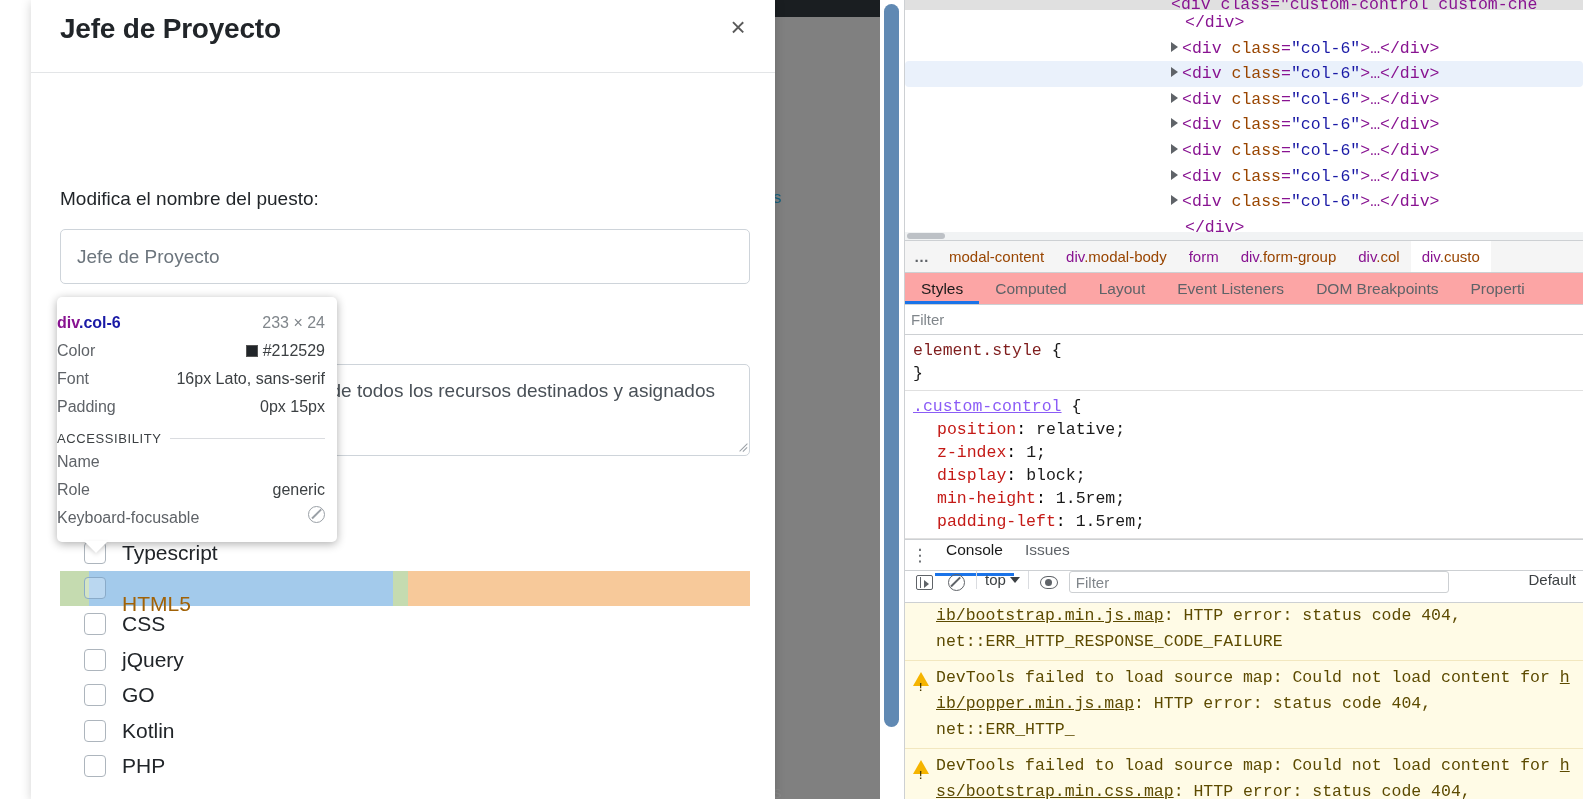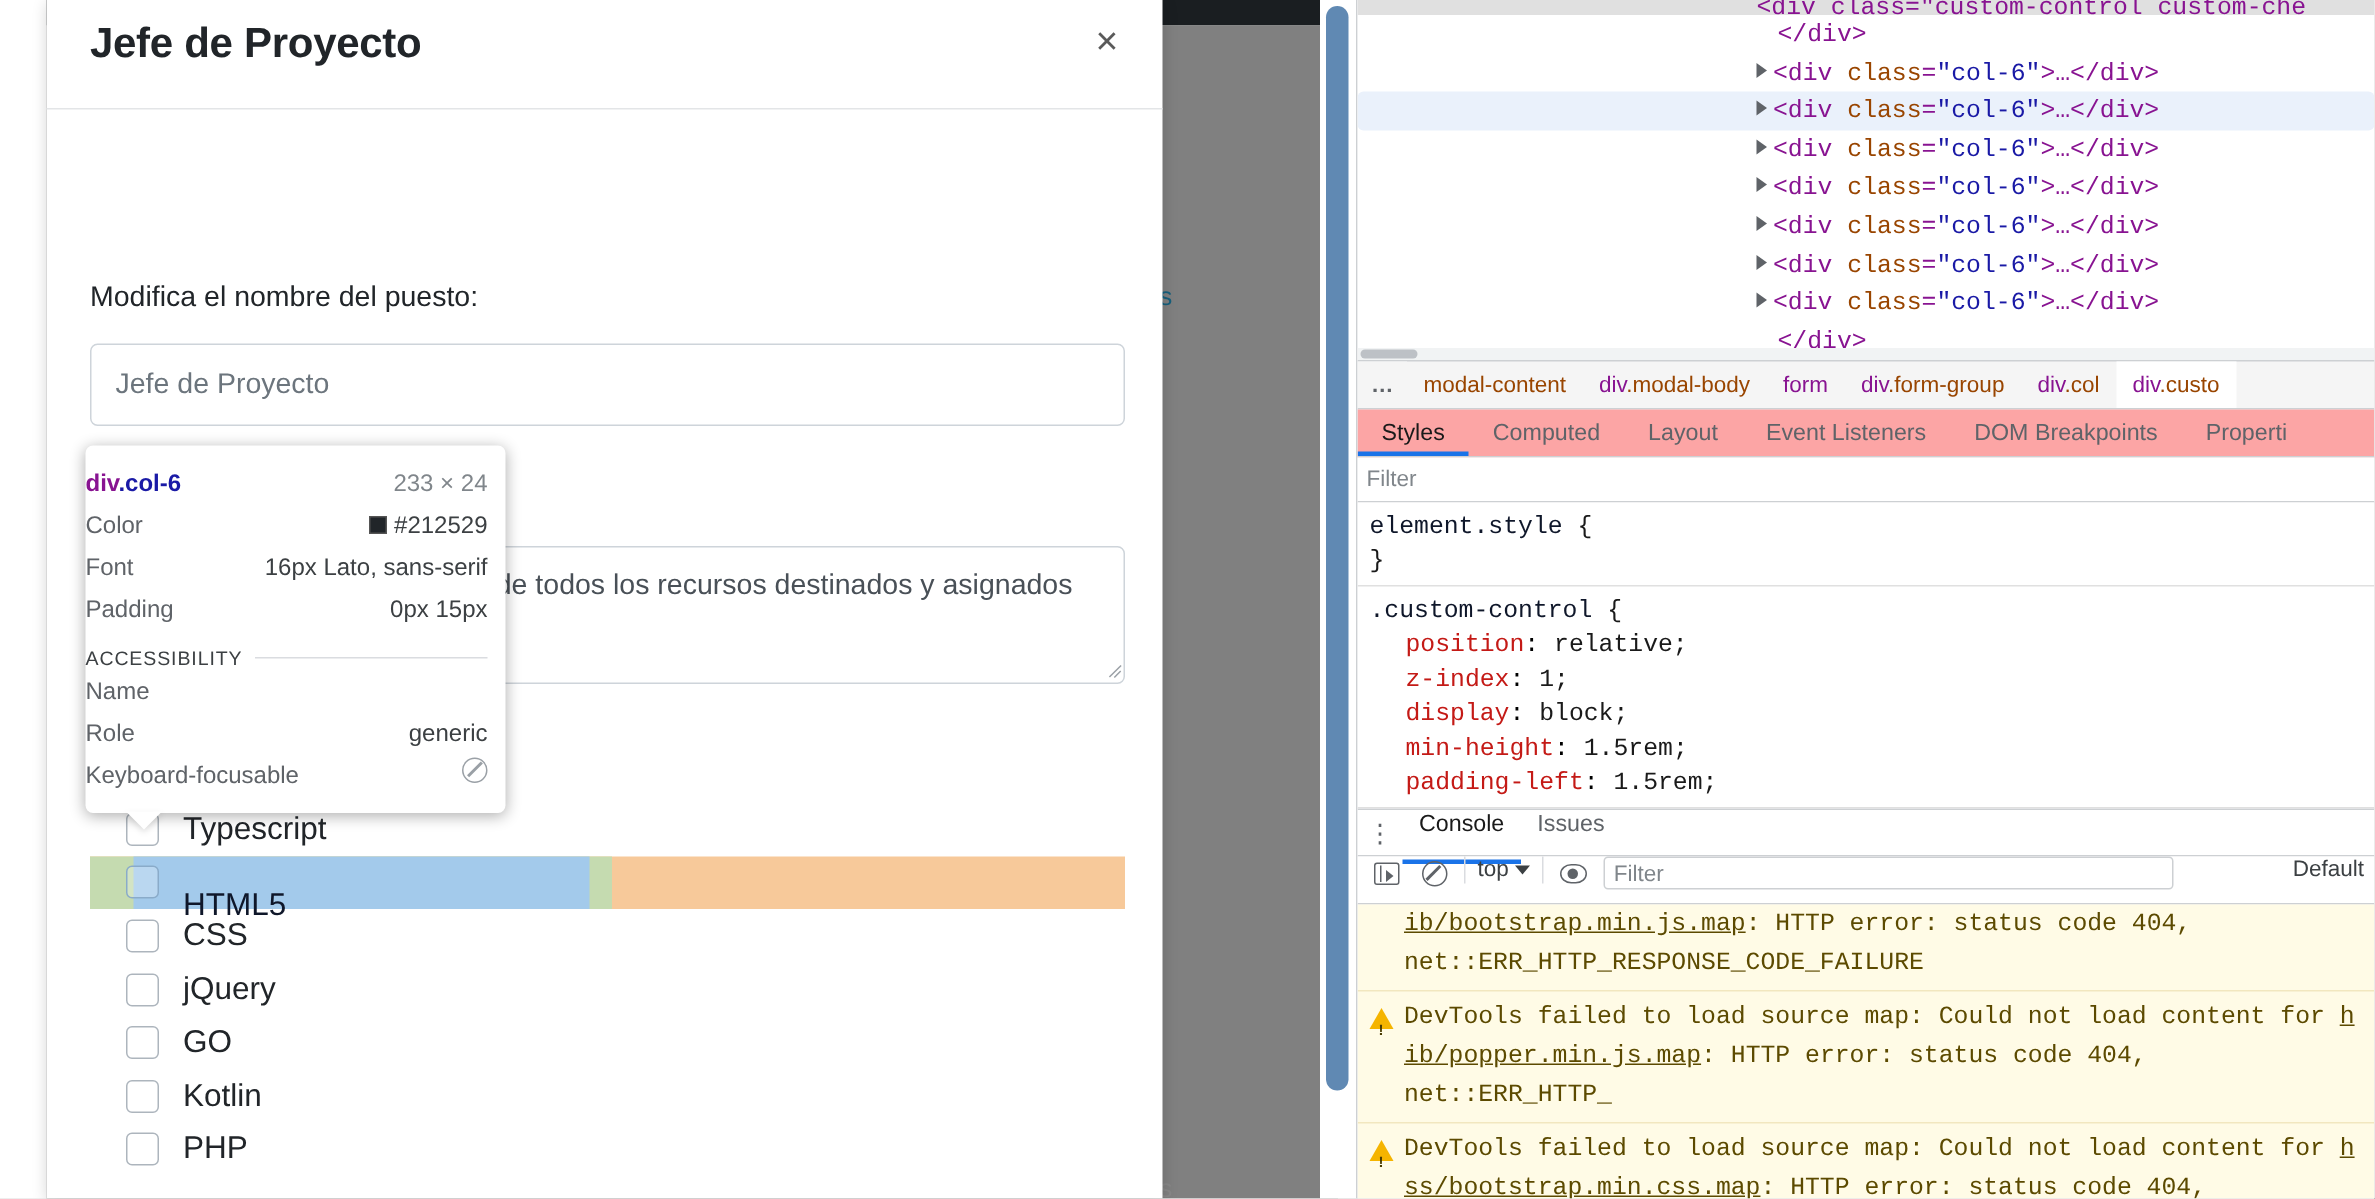--- a/index.html
+++ b/index.html
@@ -99,21 +99,21 @@
     position: absolute; left: 0; top: 0; width: 348px; height: 35.6px;
     background: #c5dbb0; z-index: 1;
   }
   .hl-content {
     position: absolute; left: 29px; top: 0; width: 304px; height: 35.6px;
     background: #a3caeb; z-index: 2;
   }
   .check-row.inspected .check-box,
   .check-row.inspected .check-label { position: relative; z-index: 3; }
   .check-row.inspected .check-box { border-color: #8aabc9; background: rgba(255,255,255,.25); }
-  .check-row.inspected .check-label { color: #0f172a; margin-top: 32px; }
+  .check-row.inspected .check-label { color: #a16207; margin-top: 32px; }
 
   
   .inspect-tip {
     position: absolute; left: 57px; top: 297px; width: 280px;
     background: #fff; border-radius: 5px;
     box-shadow: 0 2px 10px rgba(0,0,0,.32);
     padding: 12px 12px 10px 0;
     font-size: 16px; color: #5f6368; z-index: 50;
   }
   .inspect-tip::after {
@@ -218,22 +218,22 @@
     flex: 1; height: 22px; border: none; outline: none;
     font-family: "Liberation Sans", sans-serif; font-size: 15px; color: #3c4043;
     background: transparent;
   }
   .filter-input::placeholder { color: #80868b; opacity: 1; }
 
   .styles-pane { background: #fff; font-size: 16.5px; line-height: 23px; }
   .css-block { padding: 4px 0 5px 8px; border-bottom: 1px solid #e0e0e0; }
   .css-line { white-space: nowrap; }
   .css-line.ind { padding-left: 24px; }
-  .c-sel  { color: #0f172a; }
-  .c-selr { color: #0f172a; }
+  .c-sel  { color: #7f1d1d; }
+  .c-selr { color: #8b5cf6; text-decoration: underline; }
   .c-prop { color: #c41a16; }
   .c-val  { color: #1a1a1a; }
   .c-brace{ color: #1a1a1a; }
 
   .console-tabs {
     height: 32px; display: flex; align-items: center;
     background: #fff; border-top: 1px solid #cdd0d3; border-bottom: 1px solid #cdd0d3;
     font-family: "Liberation Sans", sans-serif; font-size: 15.5px;
   }
   .kebab { width: 30px; text-align: center; color: #5f6368; font-size: 17px; letter-spacing: 0; cursor: pointer; line-height: 1; }

